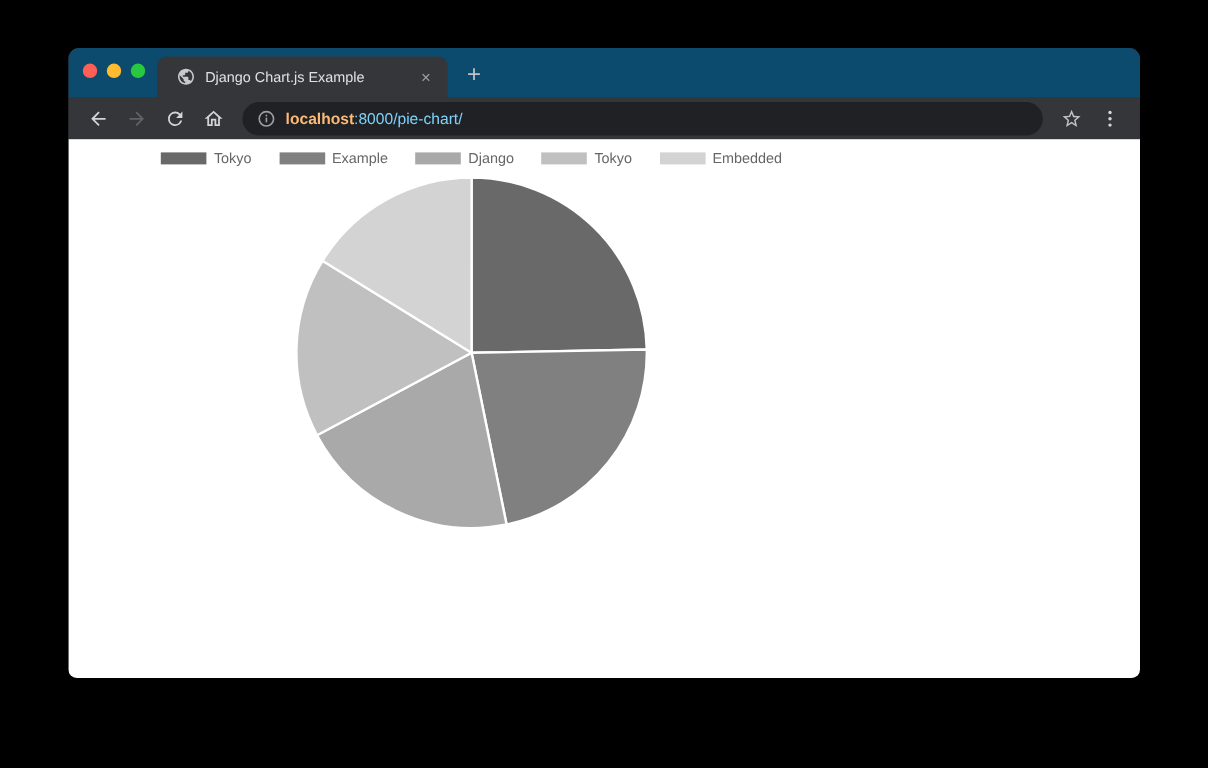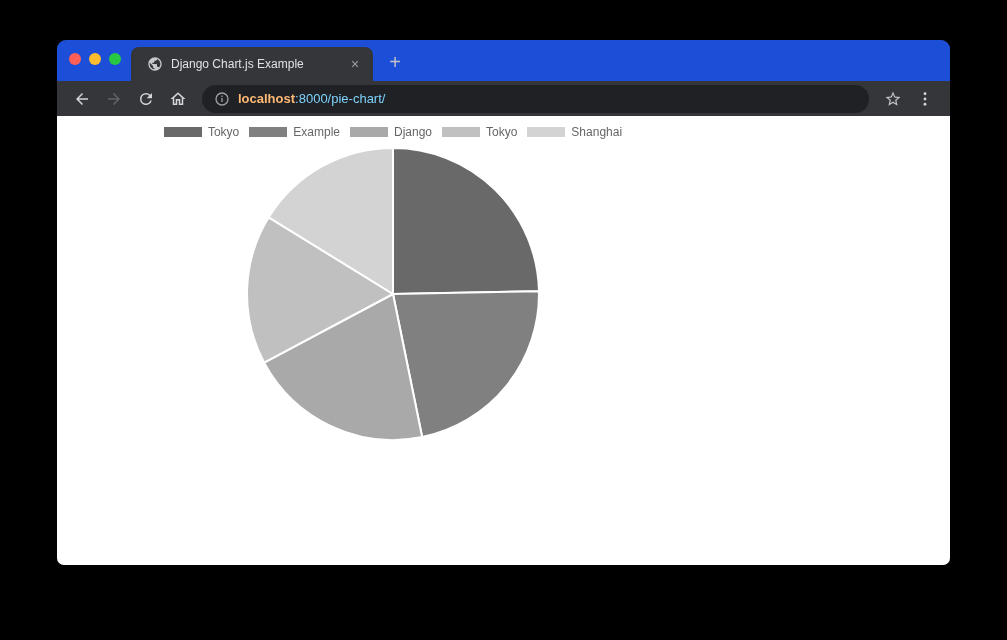--- a/index.html
+++ b/index.html
@@ -7,21 +7,21 @@
   body { font-family: "Liberation Sans", sans-serif; }
   .stage { position: relative; width: 1007px; height: 640px; background: #000; overflow: hidden; }
 
   .browser-window {
     position: absolute; left: 57px; top: 40px; width: 893px; height: 525px;
     border-radius: 9px 9px 7px 7px; overflow: hidden; background: #35363a;
     display: flex; flex-direction: column;
   }
 
   
-  .tabstrip { position: relative; height: 41px; background: #1d4ed8; flex: 0 0 auto; }
+  .tabstrip { position: relative; height: 41px; background: #0c4a6e; flex: 0 0 auto; }
   .traffic-lights { position: absolute; left: 12px; top: 13px; display: flex; gap: 8px; }
   .traffic-light { width: 12px; height: 12px; border-radius: 50%; }
   .tl-close { background: #ff5f57; }
   .tl-min { background: #febc2e; }
   .tl-zoom { background: #28c840; }
   .tab {
     position: absolute; left: 74px; top: 7px; width: 242px; height: 34px;
     background: #35363a; border-radius: 8px 8px 0 0;
     display: flex; align-items: center; padding: 0 10px 0 16px;
   }
@@ -73,20 +73,21 @@
   .page { flex: 1 1 auto; background: #ffffff; overflow: hidden; }
   .nav-links {
     margin: 9px 0 0 8px; font-family: "Liberation Serif", serif;
     font-size: 16px; color: #000;
   }
   .nav-links a { color: #0000ee; text-decoration: underline; cursor: pointer; }
   .chart-area { width: 672px; }
   .chart-legend {
     margin-top: 9px; display: flex; justify-content: center; align-items: center;
     flex-wrap: nowrap;
+    gap: 13px;
   }
   .legend-item { display: flex; align-items: center; margin: 0 5px; }
   .swatch { width: 38px; height: 10px; margin-right: 6px; flex: 0 0 auto; }
   .legend-label { font-size: 12px; color: #666666; white-space: nowrap; }
   .pie-svg { display: block; margin: 7px auto 0; }
 </style>
 </head>
 <body>
 
 <div class="stage">
@@ -172,21 +173,21 @@
             <span class="legend-item">
               <span class="swatch" style="background: rgb(169, 169, 169);"></span>
               <span class="legend-label" style="color: rgb(102, 102, 102);">Django</span>
             </span>
             <span class="legend-item">
               <span class="swatch" style="background: rgb(192, 192, 192);"></span>
               <span class="legend-label" style="color: rgb(102, 102, 102);">Tokyo</span>
             </span>
             <span class="legend-item">
               <span class="swatch" style="background: rgb(211, 211, 211);"></span>
-              <span class="legend-label" style="color: rgb(102, 102, 102);">Shanghai</span>
+              <span class="legend-label" style="color: rgb(102, 102, 102);">Embedded</span>
             </span>
           </div>
         <svg class="pie-svg" width="296" height="296" viewBox="0 0 296 296">
             <path d="M148 148 L148.00 2.00 A146 146 0 0 1 293.97 145.25 Z" fill="#696969" stroke="#ffffff" stroke-width="2" stroke-linejoin="round"></path>
             <path d="M148 148 L293.97 145.25 A146 146 0 0 1 177.16 291.06 Z" fill="#808080" stroke="#ffffff" stroke-width="2" stroke-linejoin="round"></path>
             <path d="M148 148 L177.16 291.06 A146 146 0 0 1 19.19 216.72 Z" fill="#a9a9a9" stroke="#ffffff" stroke-width="2" stroke-linejoin="round"></path>
             <path d="M148 148 L19.19 216.72 A146 146 0 0 1 23.75 71.32 Z" fill="#c0c0c0" stroke="#ffffff" stroke-width="2" stroke-linejoin="round"></path>
             <path d="M148 148 L23.75 71.32 A146 146 0 0 1 148.00 2.00 Z" fill="#d3d3d3" stroke="#ffffff" stroke-width="2" stroke-linejoin="round"></path>
           </svg>
       </div>

